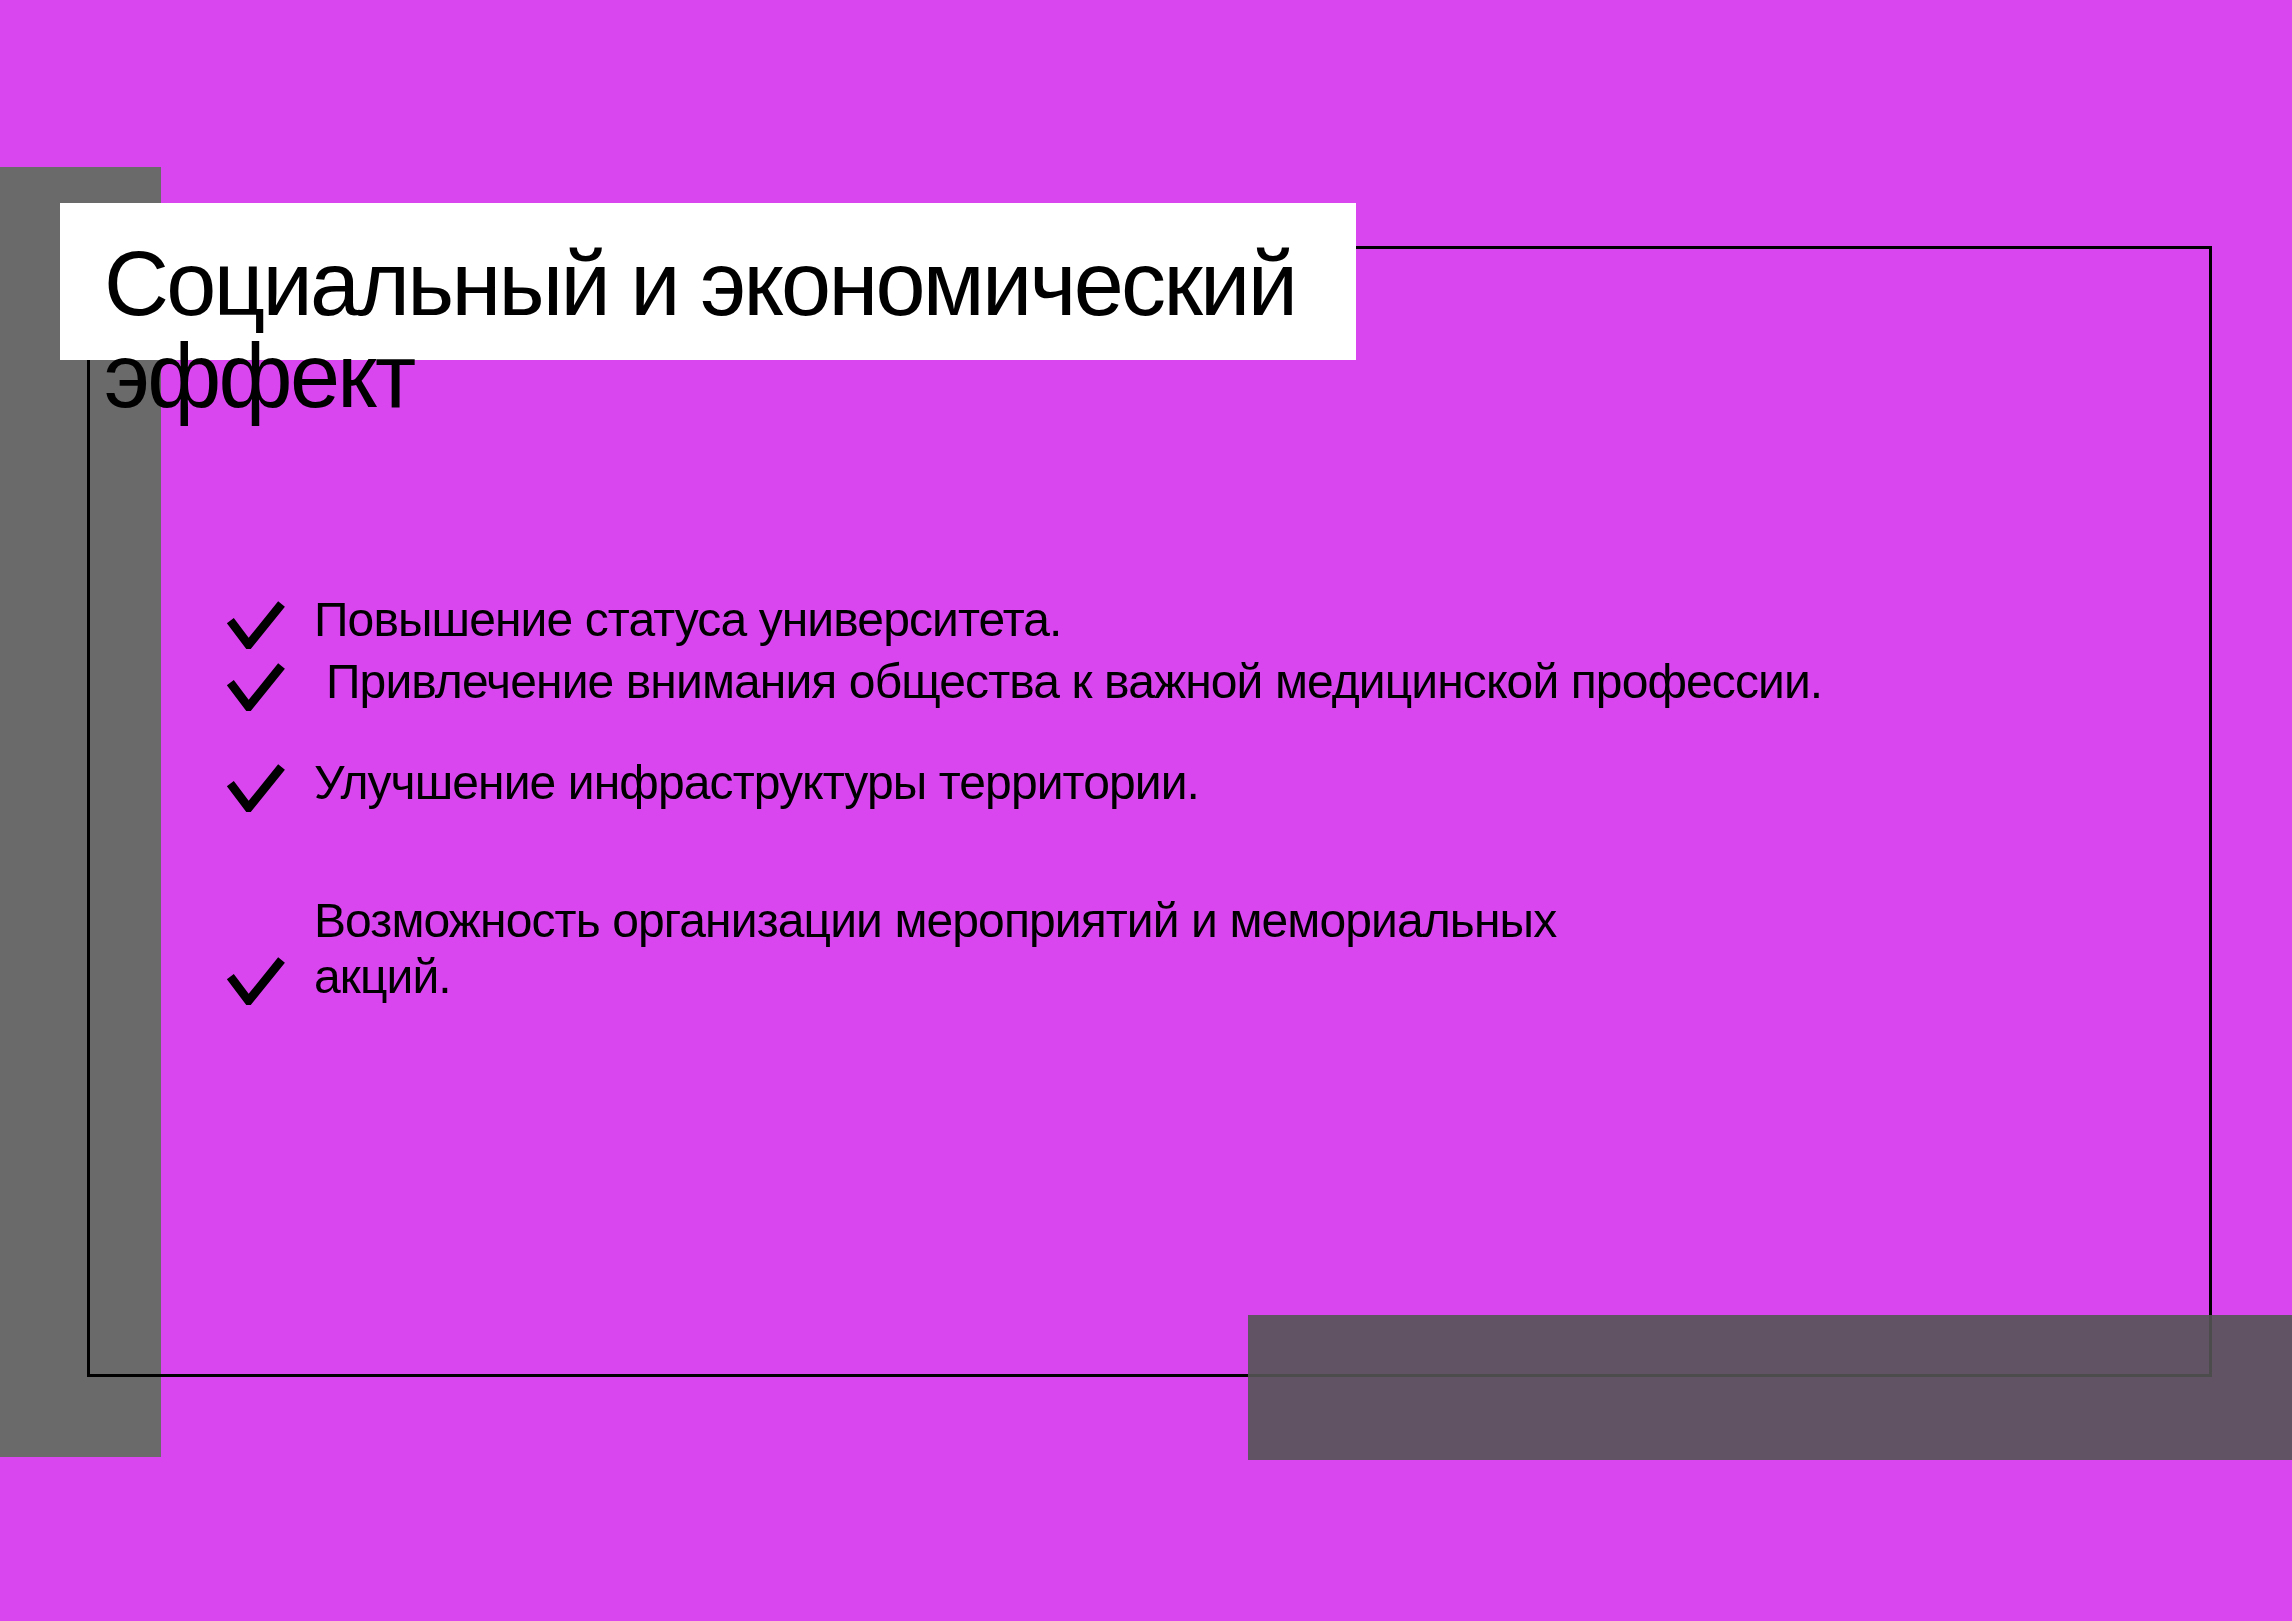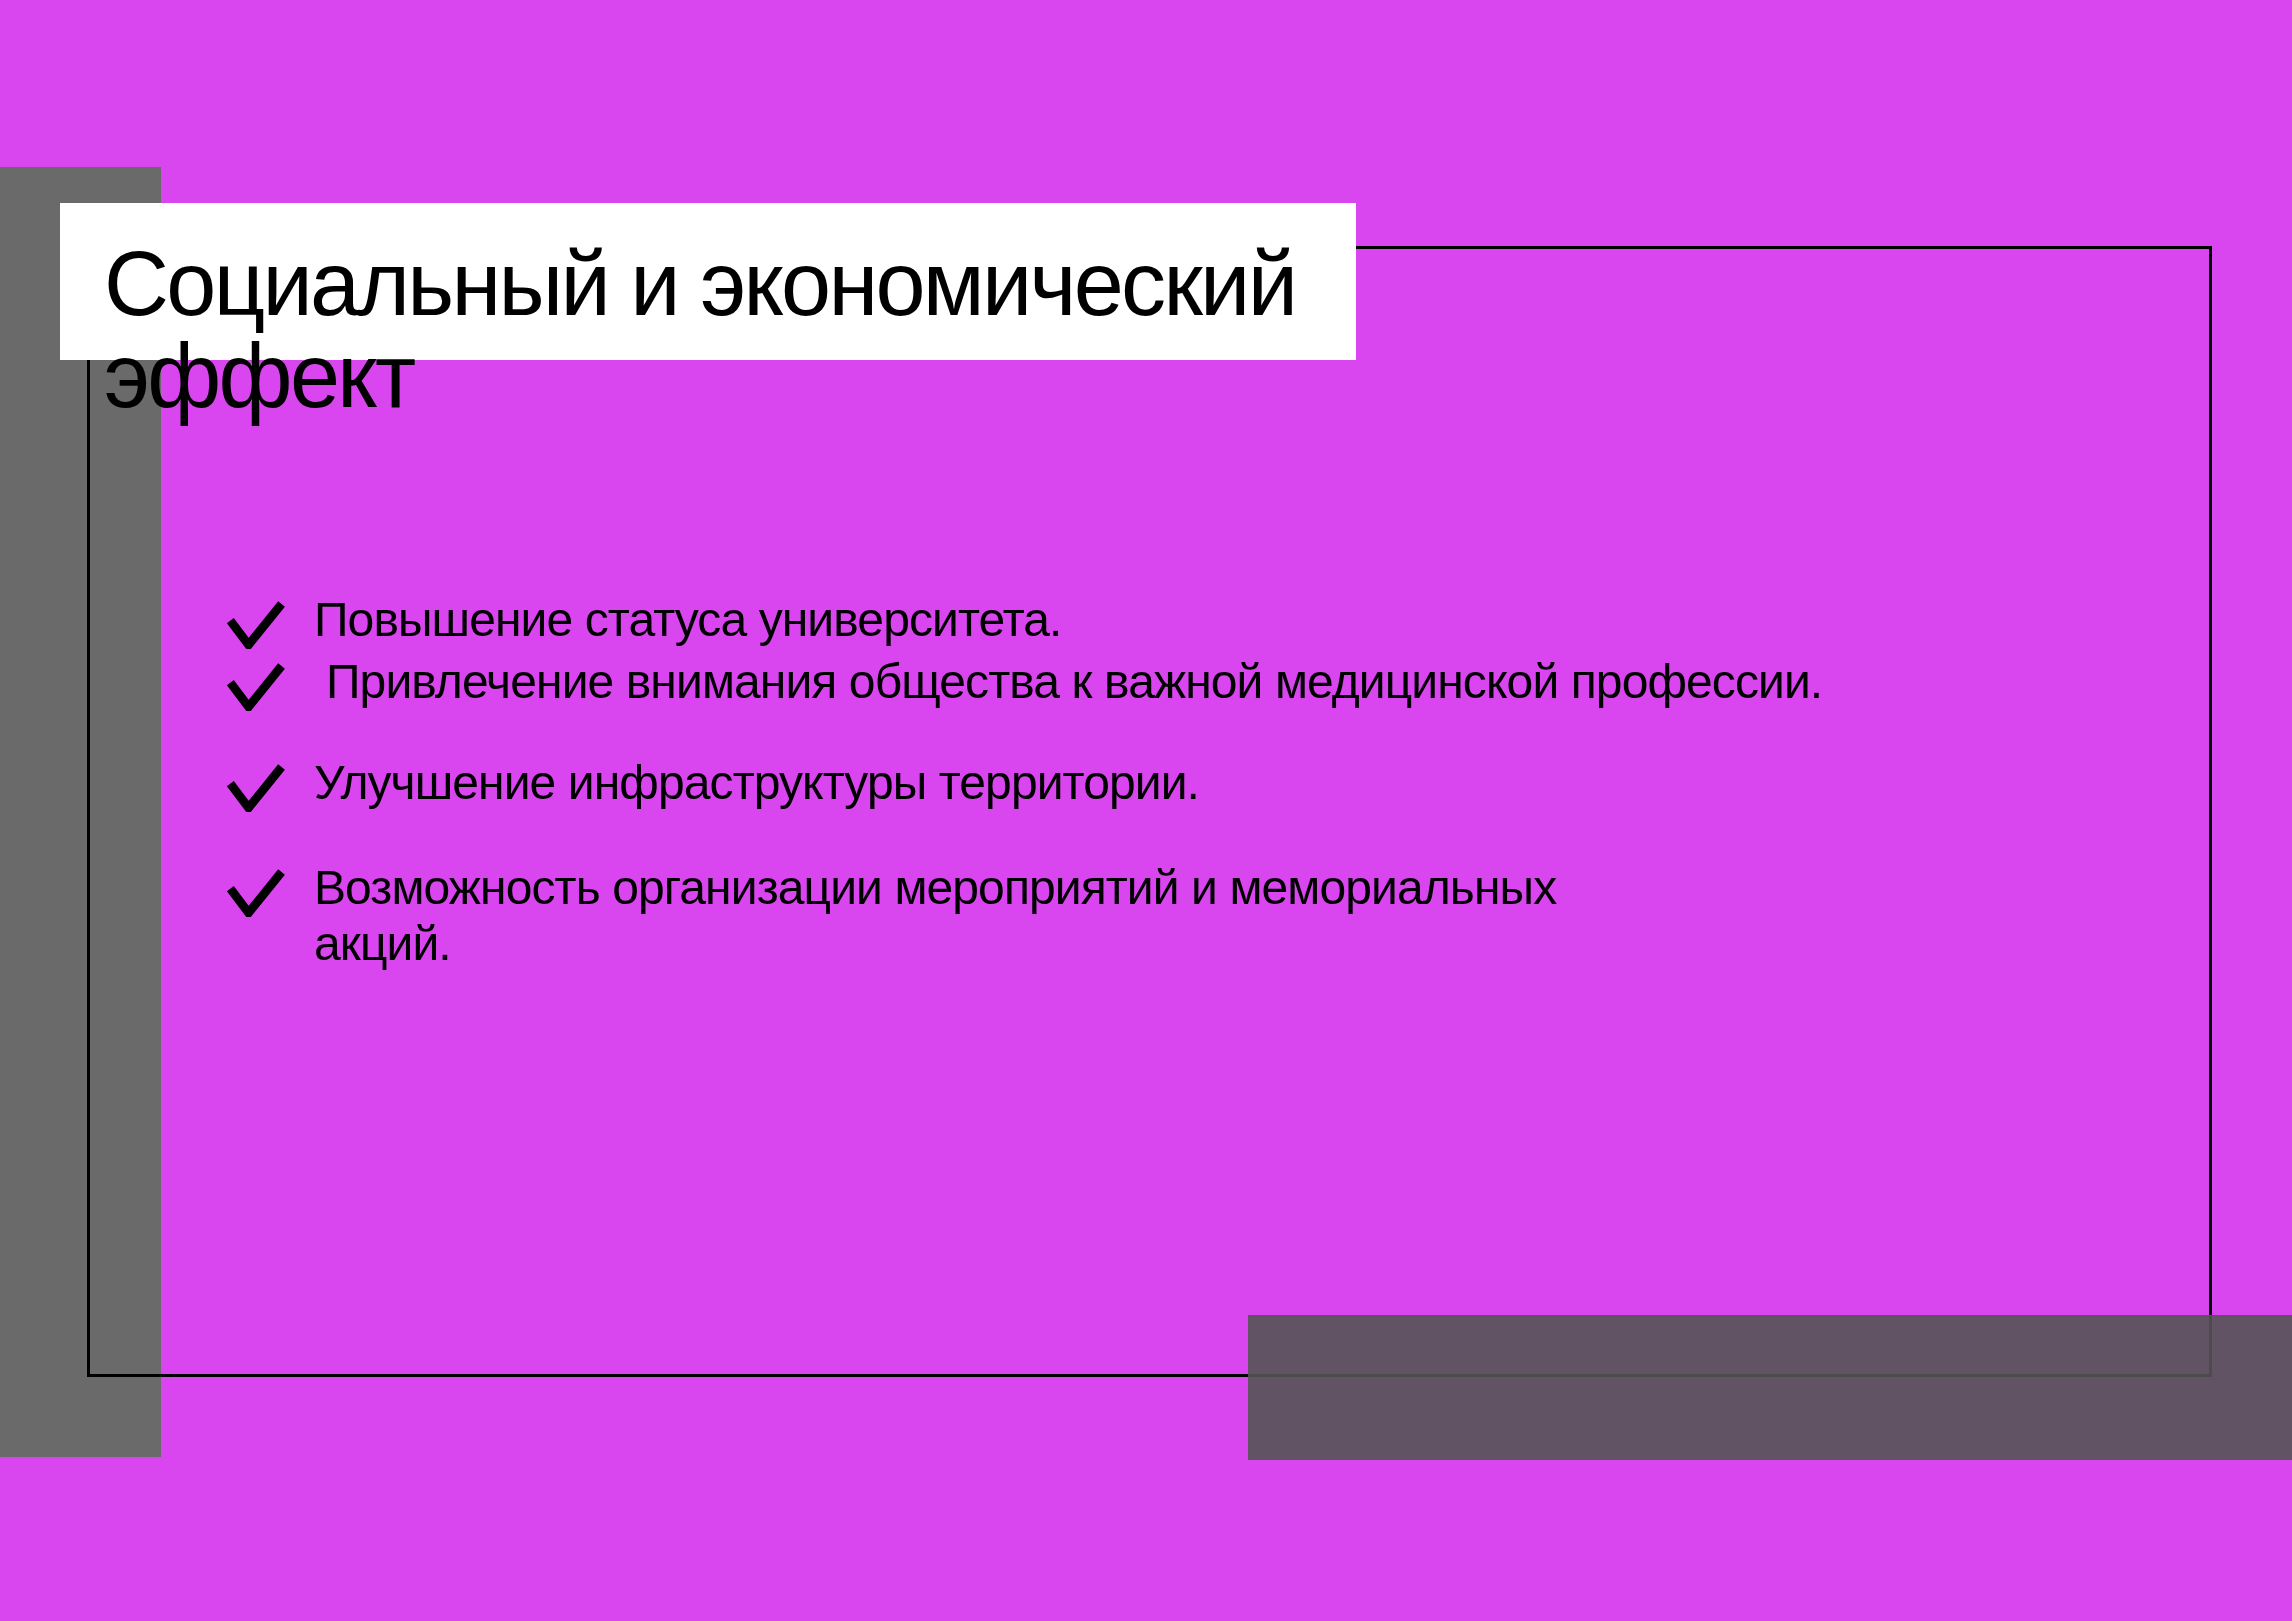--- a/index.html
+++ b/index.html
@@ -77,21 +77,21 @@
   .bullet-row {
     position: absolute;
     left: 226px;
     display: flex;
     align-items: flex-start;
     width: 1926px;
   }
   .bullet-row.r1 { top: 551px; margin-top: 41px; }
   .bullet-row.r2 { top: 654px; gap: 12px; }
   .bullet-row.r3 { top: 755px; }
-  .bullet-row.r4 { top: 860px; }
+  .bullet-row.r4 { top: 893px; align-items: flex-end; }
   .check {
     flex: 0 0 auto;
     width: 59px;
     height: 50px;
     margin-top: 7.2px;
     margin-right: 29px;
   }
   .bullet-text {
     font-size: 48px;
     line-height: 56px;

